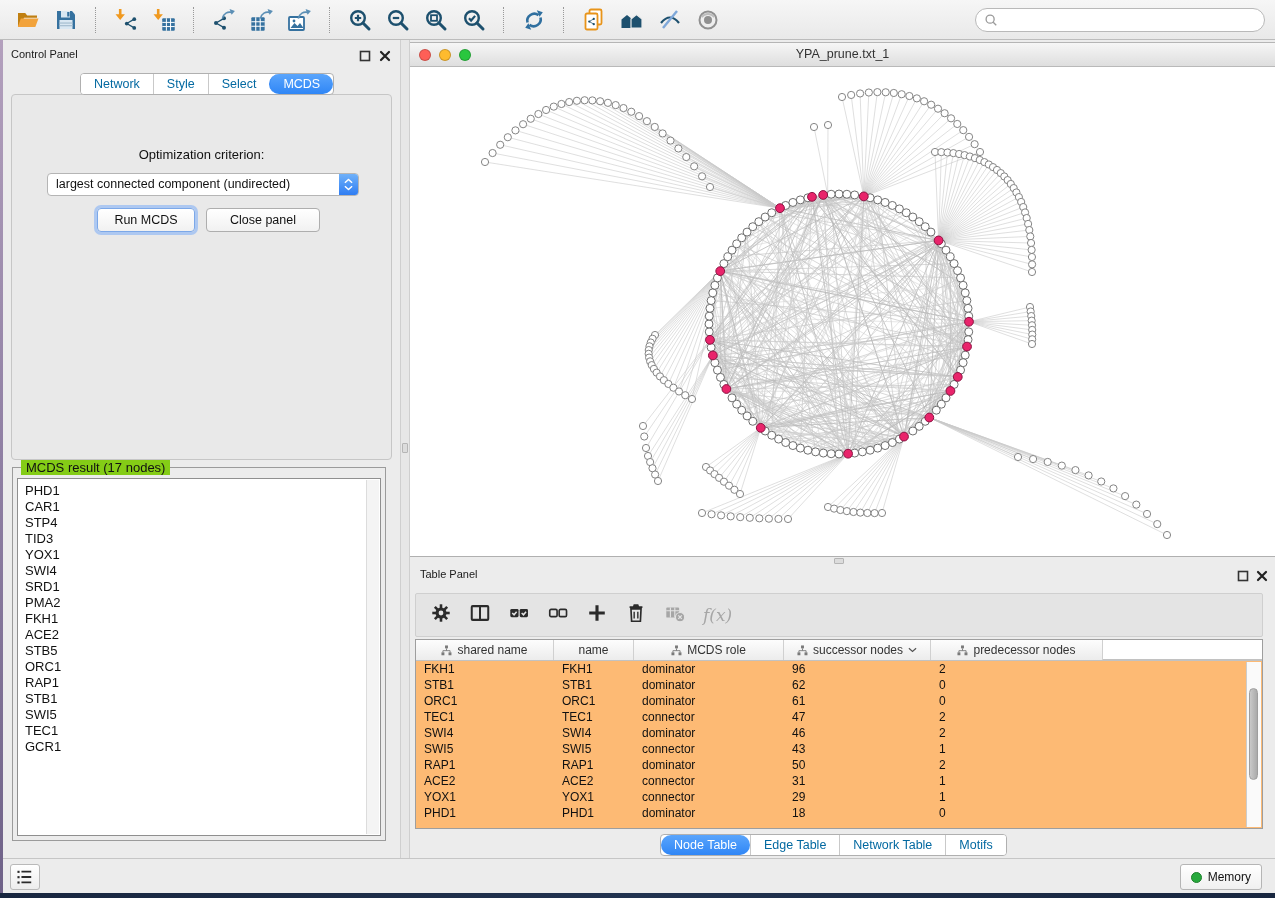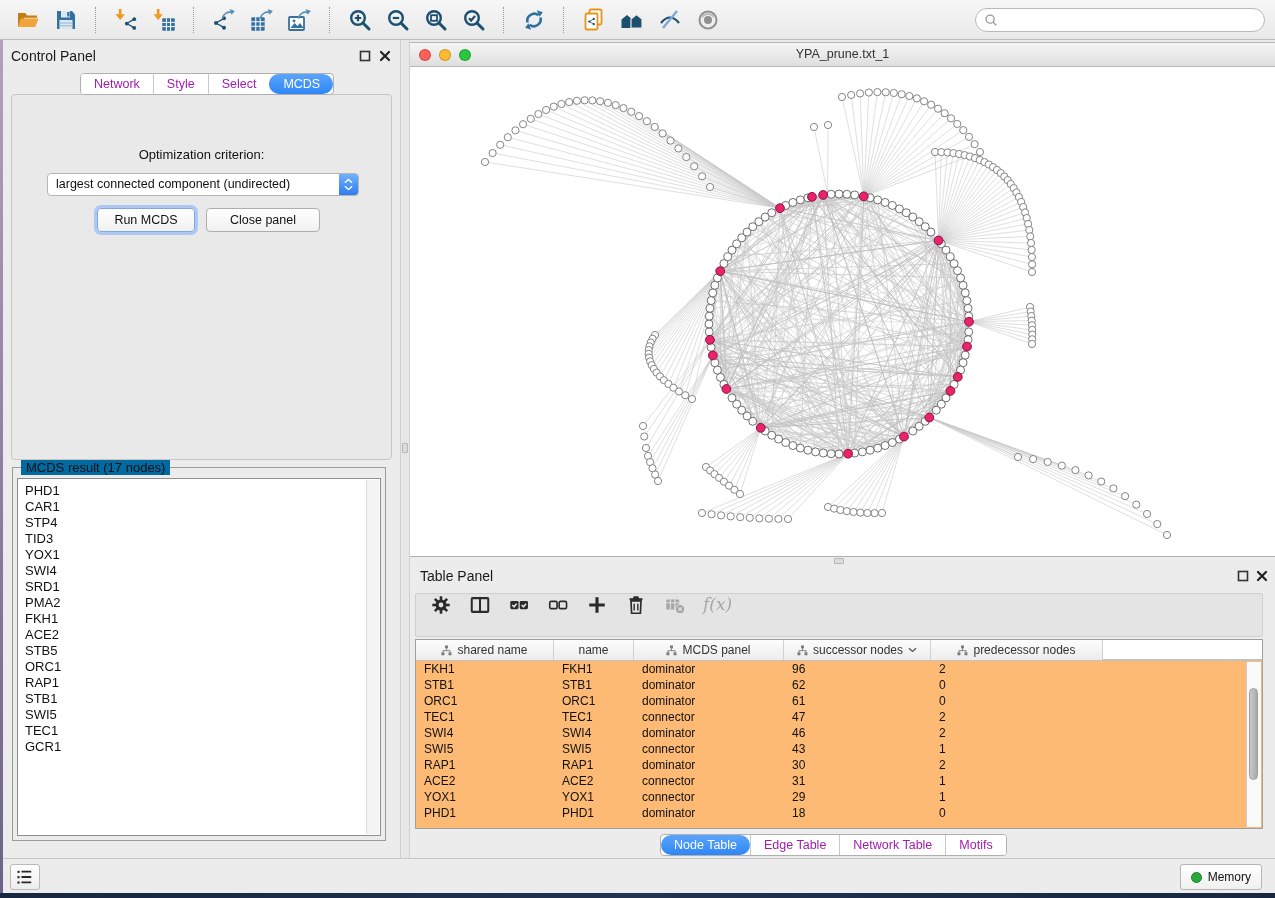--- a/index.html
+++ b/index.html
@@ -30,61 +30,61 @@
   }
   .search-wrap svg { width:14px; height:14px; flex:0 0 auto; }
   .search-input { border:none; outline:none; background:transparent; flex:1; height:20px; font-size:12px; font-family:"Liberation Sans",sans-serif; }
 
   
   .strip-left { position:absolute; left:0; top:40px; width:3px; height:853px; background:linear-gradient(180deg,#b3a0bd,#8f7fa3,#6f6288); z-index:6; }
   .strip-bottom { position:absolute; left:0; top:893px; width:1275px; height:5px; background:linear-gradient(90deg,#18263f,#223350,#18263f); z-index:6; }
 
   
   .control-panel { position:absolute; left:3px; top:40px; width:397px; height:818px; background:#ececec; }
-  .panel-title { position:absolute; left:8px; top:8px; font-size:14px; color:#1a1a1a; }
+  .panel-title { position:absolute; left:8px; top:8px; font-size:11px; color:#1a1a1a; }
   .win-ic { position:absolute; top:10px; width:12px; height:12px; cursor:default; }
   .cp-float { left:356px; } .cp-close { left:376px; }
 
   .cp-tabs { position:absolute; left:77px; top:33px; height:22px; display:flex; background:#fff; border:1px solid #b0b0b0; border-radius:4px; overflow:hidden; z-index:2; }
-  .seg-tab { padding:0 13px; line-height:20px; font-size:12.5px; color:#a21caf; border-left:1px solid #c9c9c9; background:#fff; white-space:nowrap; }
+  .seg-tab { padding:0 13px; line-height:20px; font-size:12.5px; color:#0369a1; border-left:1px solid #c9c9c9; background:#fff; white-space:nowrap; }
   .seg-tab:first-child { border-left:none; }
   .seg-tab.active { background:linear-gradient(#5aa5fc,#2f86f6); color:#fff; border-left-color:#2f86f6;border-radius:10px; }
 
   .cp-panel { position:absolute; left:8px; top:54px; width:381px; height:366px; background:#e9e9e9; border:1px solid #c6c6c6; border-radius:4px; z-index:1; }
   .opt-label { position:absolute; left:0; top:52px; width:100%; text-align:center; font-size:13px; color:#111; }
   .opt-select { position:absolute; left:35px; top:78px; width:312px; height:23px; background:#fff; border:1px solid #b5b5b5; border-radius:4px; font-size:12.5px; line-height:21px; padding-left:8px; color:#111; }
   .opt-spinner { position:absolute; right:0; top:0; width:19px; height:21px; border-radius:0 3px 3px 0; background:linear-gradient(#6fb1f9,#2f7df3); display:flex; flex-direction:column; align-items:center; justify-content:center; gap:1px; }
   .opt-spinner svg { width:9px; height:6px; }
   .cp-btn { position:absolute; top:113px; height:24px; background:linear-gradient(#ffffff,#f1f1f1); border:1px solid #aeaeae; border-radius:4px; font-size:12.5px; color:#111; text-align:center; line-height:22px; }
   .btn-run { left:85px; width:98px; border-color:#7ca8e8; box-shadow:0 0 0 3px rgba(100,160,250,.45); }
   .btn-close { left:194px; width:114px; }
 
   .result-group { position:absolute; left:9px; top:427px; width:374px; height:374px; border:1px solid #9b9b9b; }
-  .result-legend { position:absolute; top:-8px; left:8px; background:#0369a1; padding:0 5px; font-size:13px; color:#111; }
+  .result-legend { position:absolute; top:-8px; left:8px; background:#84cc16; padding:0 5px; font-size:13px; color:#111; }
   .result-list { position:absolute; left:4px; top:10px; right:4px; bottom:4px; background:#fff; border:1px solid #8f8f8f; overflow:hidden; padding:4px 0 0 7px; }
   .list-item { font-size:13px; line-height:16px; color:#111; }
   .list-scroll { position:absolute; top:1px; right:1px; bottom:1px; width:13px; background:#f4f4f4; border-left:1px solid #dcdcdc; }
 
   
   .v-divider { position:absolute; left:400px; top:40px; width:10px; height:818px; background:#e7e7e7; border-left:1px solid #cfcfcf; border-right:1px solid #cfcfcf; z-index:3; }
   .v-handle { position:absolute; left:1px; top:403px; width:6px; height:10px; background:#dcdcdc; border:1px solid #b5b5b5; border-radius:1px; }
 
   
   .network-frame { position:absolute; left:410px; top:42px; width:865px; height:514px; background:#fff; border-top:1px solid #b5b5b5; }
   .net-titlebar { position:relative; height:24px; background:linear-gradient(#f6f6f6,#dedede); border-bottom:1px solid #b9b9b9; }
   .traffic { position:absolute; top:6px; width:12px; height:12px; border-radius:50%; border:0.5px solid rgba(0,0,0,.2); }
   .t-red { left:9px; background:#fe5f57; } .t-yellow { left:29px; background:#febb2e; } .t-green { left:49px; background:#29c73f; }
   .net-title { text-align:center; line-height:23px; font-size:12.5px; color:#333; }
   .net-canvas { position:absolute; left:0; top:24px; width:865px; height:490px; background:#fff; overflow:hidden; }
 
   
   .table-panel { position:absolute; left:410px; top:556px; width:865px; height:302px; background:#ececec; border-top:1px solid #b0b0b0; }
   .h-handle { position:absolute; left:424px; top:1px; width:10px; height:6px; background:#dcdcdc; border:1px solid #b5b5b5; border-radius:1px; }
   .tp-float { left:827px; } .tp-close { left:846px; }
-  .tp-toolbar { position:absolute; left:5px; top:36px; width:848px; height:44px; background:#e4e4e4; border:1px solid #cfcfcf; border-radius:2px; display:flex; gap:17px; padding-left:14px; }
+  .tp-toolbar { position:absolute; left:5px; top:36px; width:848px; height:44px; background:#e4e4e4; border:1px solid #cfcfcf; border-radius:2px; display:flex; align-items:center; gap:17px; padding-left:14px; }
   .tpi { width:22px; height:22px; color:#2b2b2b; }
   .tpi.dis { color:#a6a6a6; }
   .fx { font-family:"DejaVu Serif", serif; font-style:italic; font-size:17px; color:#a6a6a6; }
 
   .tp-table { position:absolute; left:5px; top:82px; width:848px; height:190px; background:#fdba74; border:1px solid #9e9e9e; overflow:hidden; }
   .thead { display:flex; height:21px; background:linear-gradient(#fdfdfd,#ececec); border-bottom:1px solid #c2c2c2; }
   .th { display:flex; align-items:center; justify-content:center; gap:5px; height:100%; border-right:1px solid #d0d0d0; font-size:12px; color:#333; flex:0 0 auto; }
   .th-filler { flex:1; background:#fff; border-bottom:1px solid #c2c2c2; }
   .tree-ic { width:11px; height:11px; color:#7a7a7a; }
   .sort-ic { width:9px; height:6px; }
@@ -1345,21 +1345,21 @@
             </svg>
             <span>shared name</span>
           </div>
           <div class="th" style="width: 80px;">
             <span>name</span>
           </div>
           <div class="th" style="width: 150px;">
             <svg class="tree-ic" viewBox="0 0 12 12">
               <use href="#i-tree"></use>
             </svg>
-            <span>MCDS panel</span>
+            <span>MCDS role</span>
           </div>
           <div class="th" style="width: 147px;">
             <svg class="tree-ic" viewBox="0 0 12 12">
               <use href="#i-tree"></use>
             </svg>
             <span>successor nodes</span>
             <svg class="sort-ic" viewBox="0 0 10 6">
               <use href="#i-sort-down"></use>
             </svg>
           </div>
@@ -1411,21 +1411,21 @@
             <div class="td" style="width: 138px;">SWI5</div>
             <div class="td" style="width: 80px;">SWI5</div>
             <div class="td" style="width: 150px;">connector</div>
             <div class="td num" style="width: 147px;">43</div>
             <div class="td num" style="width: 172px;">1</div>
           </div>
           <div class="trow">
             <div class="td" style="width: 138px;">RAP1</div>
             <div class="td" style="width: 80px;">RAP1</div>
             <div class="td" style="width: 150px;">dominator</div>
-            <div class="td num" style="width: 147px;">30</div>
+            <div class="td num" style="width: 147px;">50</div>
             <div class="td num" style="width: 172px;">2</div>
           </div>
           <div class="trow">
             <div class="td" style="width: 138px;">ACE2</div>
             <div class="td" style="width: 80px;">ACE2</div>
             <div class="td" style="width: 150px;">connector</div>
             <div class="td num" style="width: 147px;">31</div>
             <div class="td num" style="width: 172px;">1</div>
           </div>
           <div class="trow">

